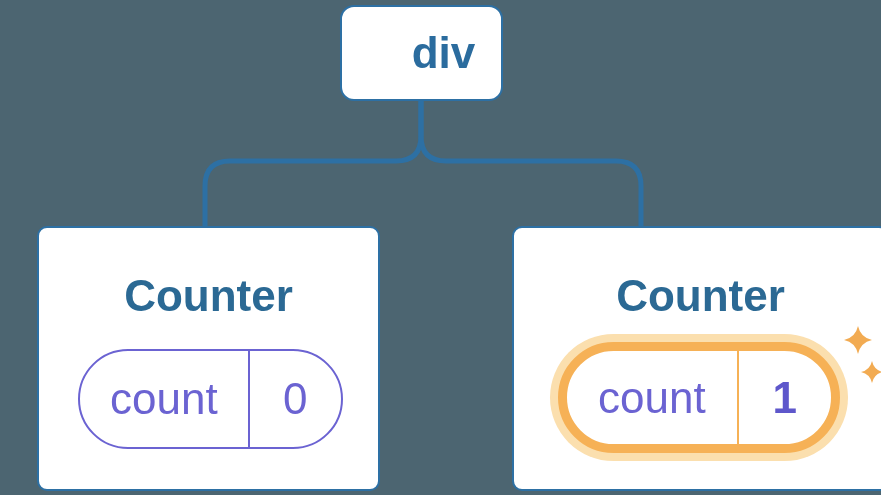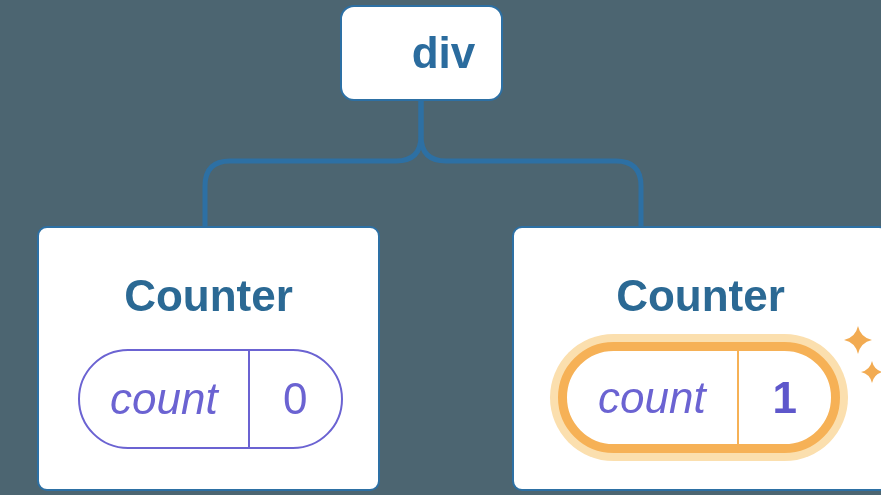--- a/index.html
+++ b/index.html
@@ -66,21 +66,21 @@
     background: #ffffff;
     font-size: 44px;
     color: #6b63d2;
   }
   .pill-cell {
     display: flex;
     align-items: center;
     justify-content: center;
     line-height: 1;
   }
-  .pill-key   { flex: 0 0 65%; font-style: italic; }
+  .pill-key   { flex: 0 0 65%; }
   .pill-value { flex: 1 1 auto; }
 
   .pill-purple {
     left: 39px; top: 121px;
     width: 265px; height: 100px;
     border: 2px solid #6b63d2;
     border-radius: 50px;
   }
   .pill-purple .pill-key { border-right: 2px solid #6b63d2; }
   .pill-purple .pill-value { font-weight: 400; }

